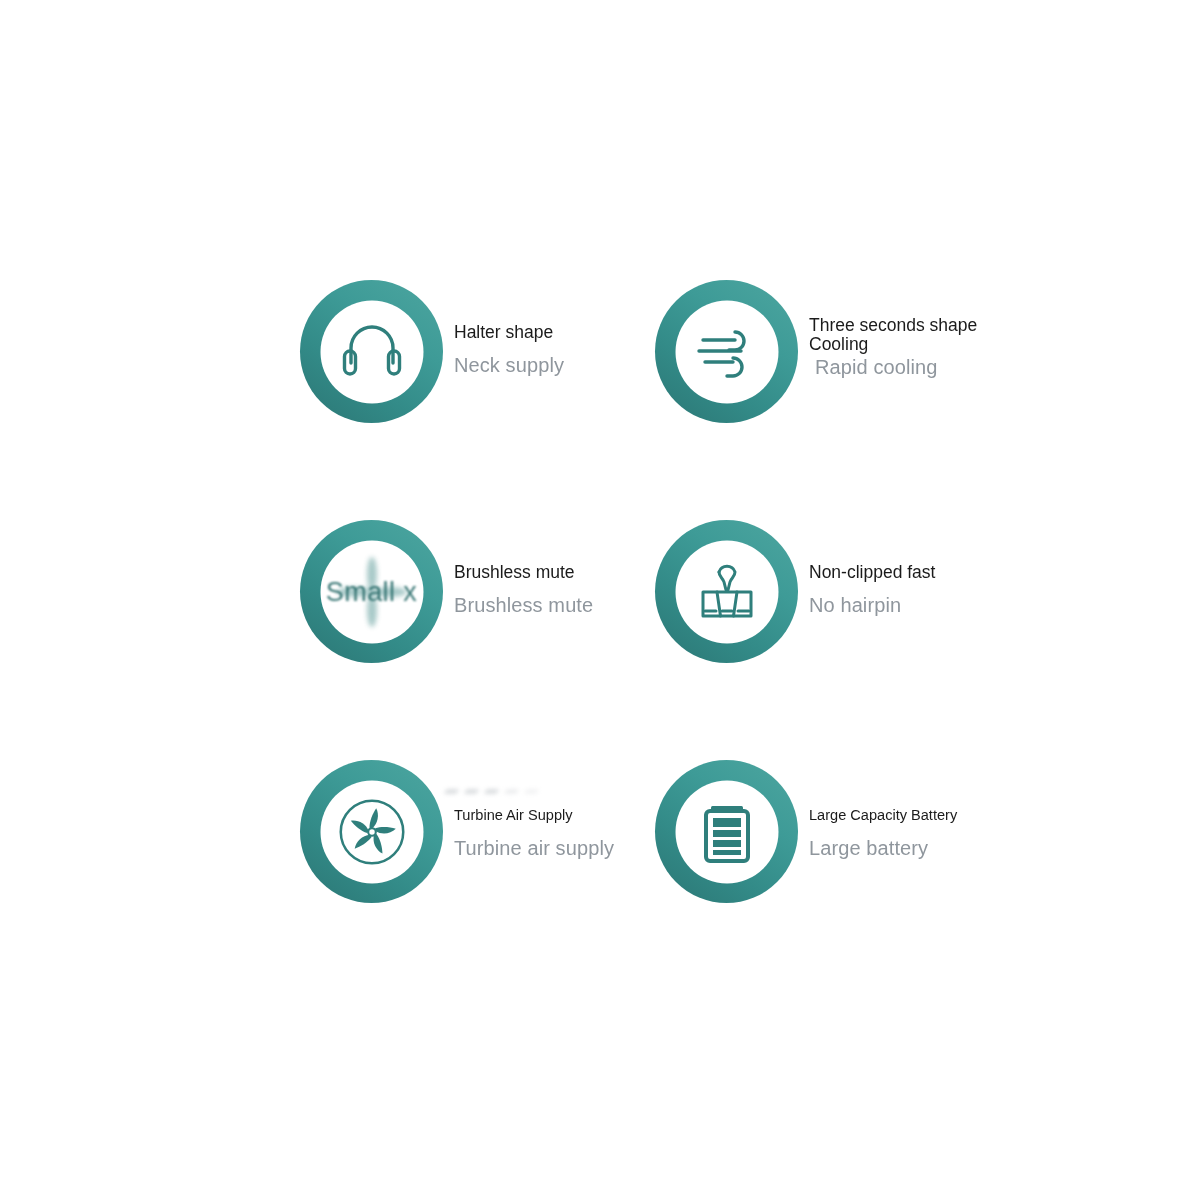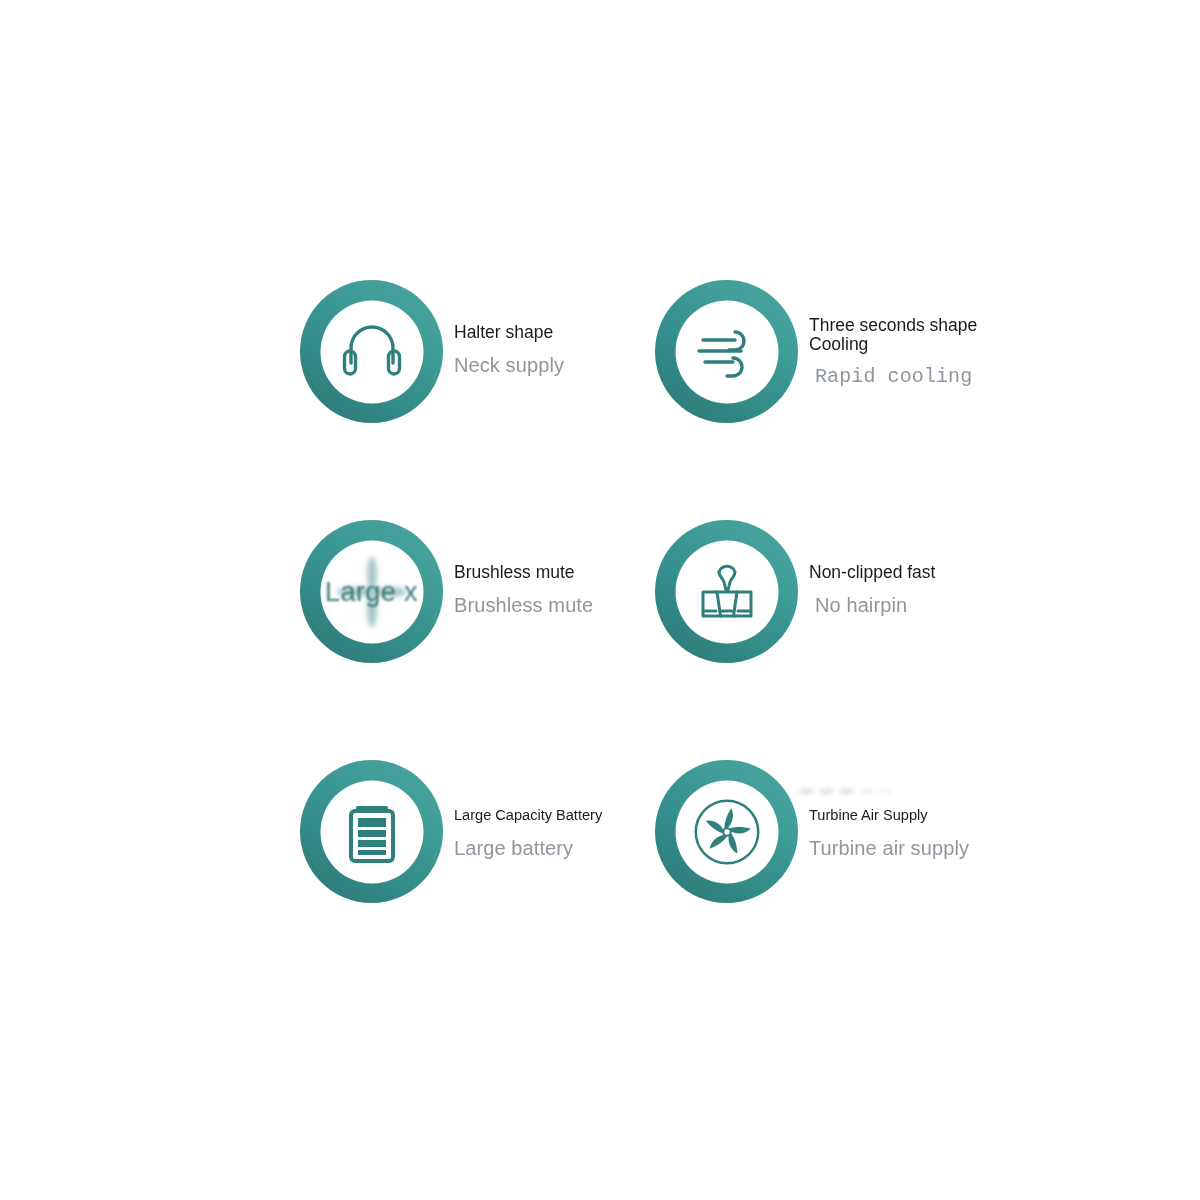--- a/index.html
+++ b/index.html
@@ -114,42 +114,42 @@
     transform-origin: left center;
   }
   .subtitle {
     color: #8f969d;
     font-size: 20px;
     line-height: 22px;
     margin: 12px 0 0 0;
     font-weight: 400;
     letter-spacing: 0.1px;
   }
-  .subtitle.indent { margin-left: 6px; }
+  .subtitle.indent { }
 
   
   .smudge {
     position: absolute;
     pointer-events: none;
     filter: blur(2.2px);
     opacity: 0.5;
   }
   .smudge span {
     display: inline-block;
     width: 13px;
     height: 5px;
     background: #b9bec3;
     border-radius: 2px;
     transform: skewX(-30deg);
     margin-right: 7px;
   }
 
   
   .item-cooling .feature-text { padding-top: 36px; }
-  .item-cooling .subtitle { margin-top: 13px; margin-left: 6px; font-family: Liberation Mono, monospace; }
+  .item-cooling .subtitle { margin-top: 3px; margin-left: 6px; }
   .item-battery .feature-text { padding-top: 46px; }
   .item-turbine .feature-text { padding-top: 46px; }
   .item-turbine .subtitle { margin-left: 0; }
 </style>
 </head>
 <body>
 
 <div id="feature-grid">
 
   <div class="feature-item item-halter">
@@ -191,21 +191,21 @@
     <div class="badge has-overlay">
       <div class="badge-icon">
         <svg viewBox="0 0 76 76" width="76" height="76" fill="#2f7f7c">
           <ellipse cx="38" cy="20" rx="5" ry="17"></ellipse>
           <ellipse cx="38" cy="56" rx="5" ry="17"></ellipse>
           <ellipse cx="20" cy="38" rx="17" ry="5"></ellipse>
           <ellipse cx="56" cy="38" rx="17" ry="5"></ellipse>
           <circle cx="38" cy="38" r="6"></circle>
         </svg>
       </div>
-      <div class="badge-overlay">Large x</div>
+      <div class="badge-overlay">Small x</div>
     </div>
     <div class="feature-text">
       <p class="title">Brushless mute</p>
       <p class="subtitle">Brushless mute</p>
     </div>
   </div>
 
   <div class="feature-item item-hairpin">
     <div class="badge">
       <div class="badge-icon">
@@ -220,69 +220,69 @@
           <path d="M49 57 H60"></path>
         </svg>
       </div>
     </div>
     <div class="feature-text">
       <p class="title">Non-clipped fast</p>
       <p class="subtitle indent">No hairpin</p>
     </div>
   </div>
 
+  <div class="feature-item item-turbine">
+    <div class="badge">
+      <div class="badge-icon">
+        <svg viewBox="0 0 90 90" width="90" height="90">
+          <circle cx="45" cy="45" r="37" fill="none" stroke="#2f7f7c" stroke-width="3"></circle>
+          <g fill="#2f7f7c">
+            <g transform="translate(45,45)">
+              <g transform="rotate(0)">
+                <path d="M0 -4 C7 -10 9 -20 5 -28 C1 -22 -3 -13 -3 -5 Z"></path>
+              </g>
+              <g transform="rotate(72)">
+                <path d="M0 -4 C7 -10 9 -20 5 -28 C1 -22 -3 -13 -3 -5 Z"></path>
+              </g>
+              <g transform="rotate(144)">
+                <path d="M0 -4 C7 -10 9 -20 5 -28 C1 -22 -3 -13 -3 -5 Z"></path>
+              </g>
+              <g transform="rotate(216)">
+                <path d="M0 -4 C7 -10 9 -20 5 -28 C1 -22 -3 -13 -3 -5 Z"></path>
+              </g>
+              <g transform="rotate(288)">
+                <path d="M0 -4 C7 -10 9 -20 5 -28 C1 -22 -3 -13 -3 -5 Z"></path>
+              </g>
+              <circle cx="0" cy="0" r="4.5" fill="#ffffff" stroke="#2f7f7c" stroke-width="2.5"></circle>
+            </g>
+          </g>
+        </svg>
+      </div>
+    </div>
+    <div class="feature-text">
+      <p class="title condensed">Turbine Air Supply</p>
+      <div class="smudge" style="left:2px; top:20px;">
+        <span></span><span></span><span></span><span style="opacity:.5"></span><span style="opacity:.35"></span>
+      </div>
+      <p class="subtitle">Turbine air supply</p>
+    </div>
+  </div>
+
   <div class="feature-item item-battery">
     <div class="badge">
       <div class="badge-icon">
         <svg viewBox="0 0 76 76" width="76" height="76" fill="none" stroke="#2f7f7c" stroke-width="4" stroke-linejoin="round">
           <rect x="22" y="12" width="32" height="6" rx="1.5" fill="#2f7f7c" stroke="none"></rect>
           <rect x="17" y="17" width="42" height="50" rx="4"></rect>
           <rect x="24" y="24" width="28" height="9" fill="#2f7f7c" stroke="none"></rect>
           <rect x="24" y="36" width="28" height="7" fill="#2f7f7c" stroke="none"></rect>
           <rect x="24" y="46" width="28" height="7" fill="#2f7f7c" stroke="none"></rect>
           <rect x="24" y="56" width="28" height="5" fill="#2f7f7c" stroke="none"></rect>
         </svg>
       </div>
     </div>
     <div class="feature-text">
       <p class="title condensed">Large Capacity Battery</p>
       <p class="subtitle">Large battery</p>
     </div>
   </div>
 
-  <div class="feature-item item-turbine">
-    <div class="badge">
-      <div class="badge-icon">
-        <svg viewBox="0 0 90 90" width="90" height="90">
-          <circle cx="45" cy="45" r="37" fill="none" stroke="#2f7f7c" stroke-width="3"></circle>
-          <g fill="#2f7f7c">
-            <g transform="translate(45,45)">
-              <g transform="rotate(0)">
-                <path d="M0 -4 C7 -10 9 -20 5 -28 C1 -22 -3 -13 -3 -5 Z"></path>
-              </g>
-              <g transform="rotate(72)">
-                <path d="M0 -4 C7 -10 9 -20 5 -28 C1 -22 -3 -13 -3 -5 Z"></path>
-              </g>
-              <g transform="rotate(144)">
-                <path d="M0 -4 C7 -10 9 -20 5 -28 C1 -22 -3 -13 -3 -5 Z"></path>
-              </g>
-              <g transform="rotate(216)">
-                <path d="M0 -4 C7 -10 9 -20 5 -28 C1 -22 -3 -13 -3 -5 Z"></path>
-              </g>
-              <g transform="rotate(288)">
-                <path d="M0 -4 C7 -10 9 -20 5 -28 C1 -22 -3 -13 -3 -5 Z"></path>
-              </g>
-              <circle cx="0" cy="0" r="4.5" fill="#ffffff" stroke="#2f7f7c" stroke-width="2.5"></circle>
-            </g>
-          </g>
-        </svg>
-      </div>
-    </div>
-    <div class="feature-text">
-      <p class="title condensed">Turbine Air Supply</p>
-      <div class="smudge" style="left:2px; top:20px;">
-        <span></span><span></span><span></span><span style="opacity:.5"></span><span style="opacity:.35"></span>
-      </div>
-      <p class="subtitle">Turbine air supply</p>
-    </div>
-  </div>
-
 </div>
 
 </body></html>

